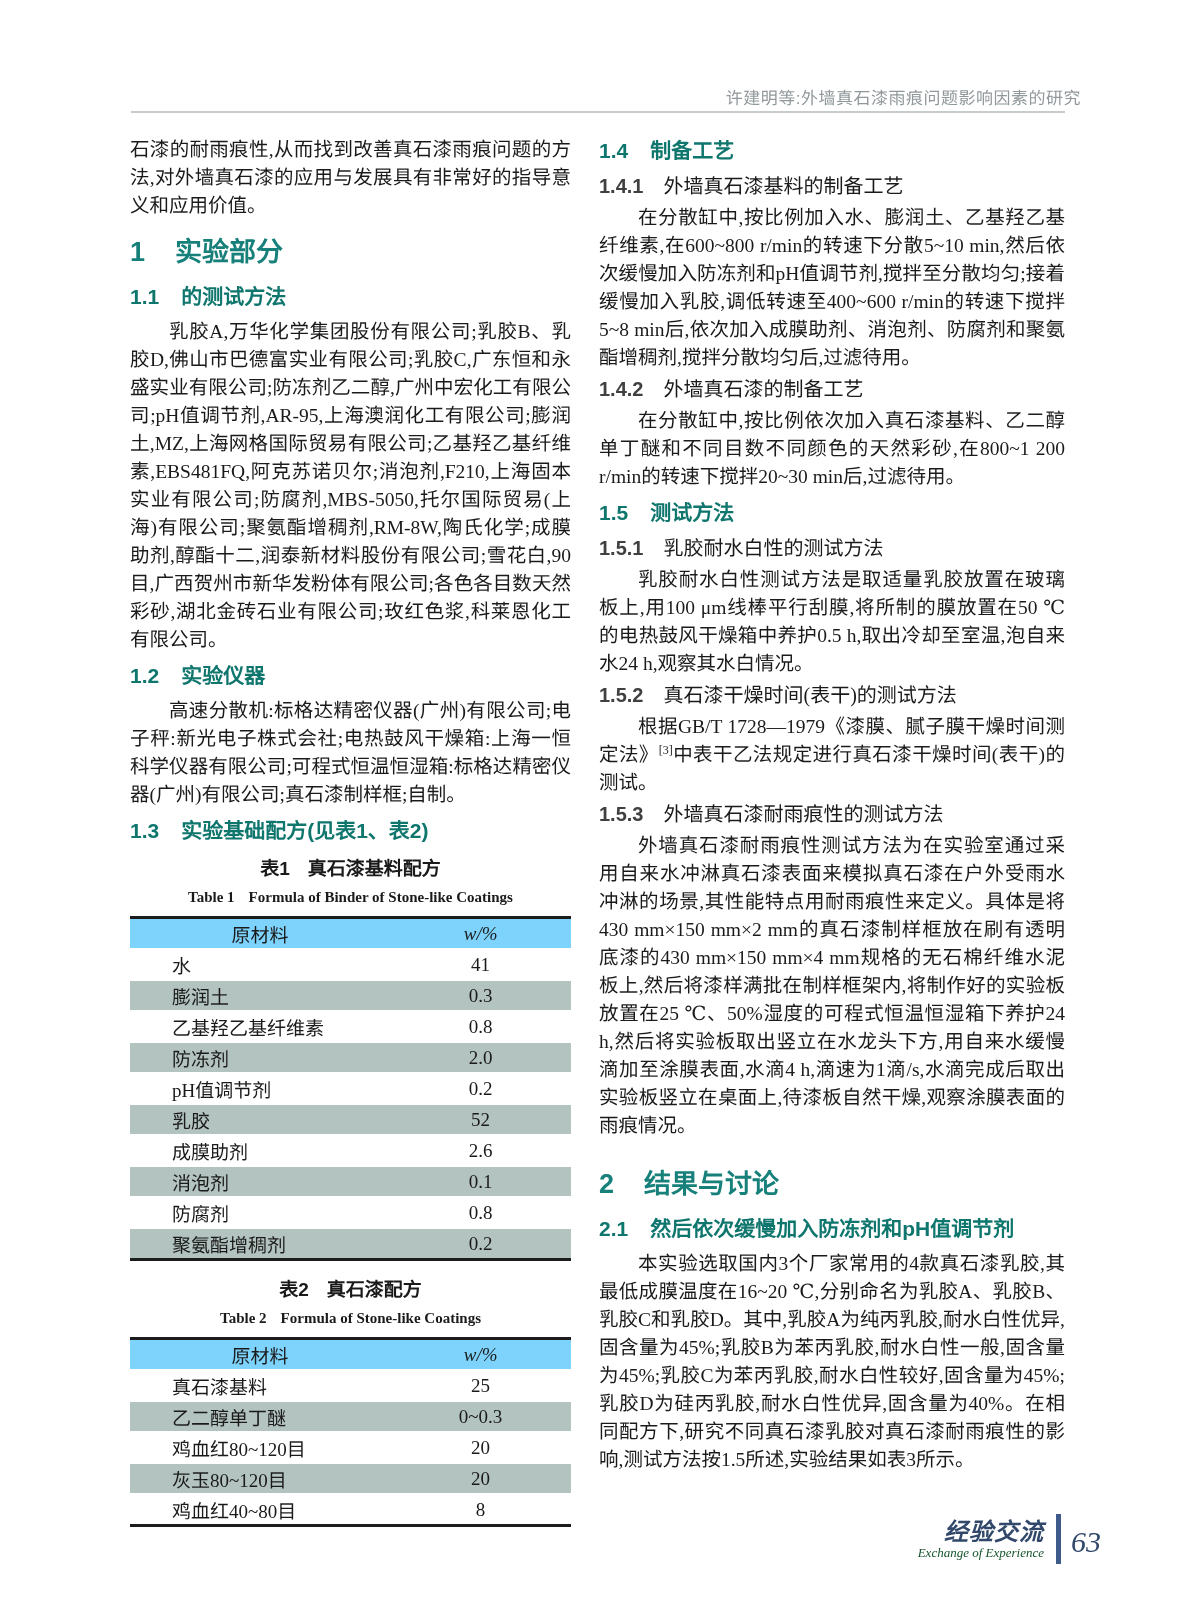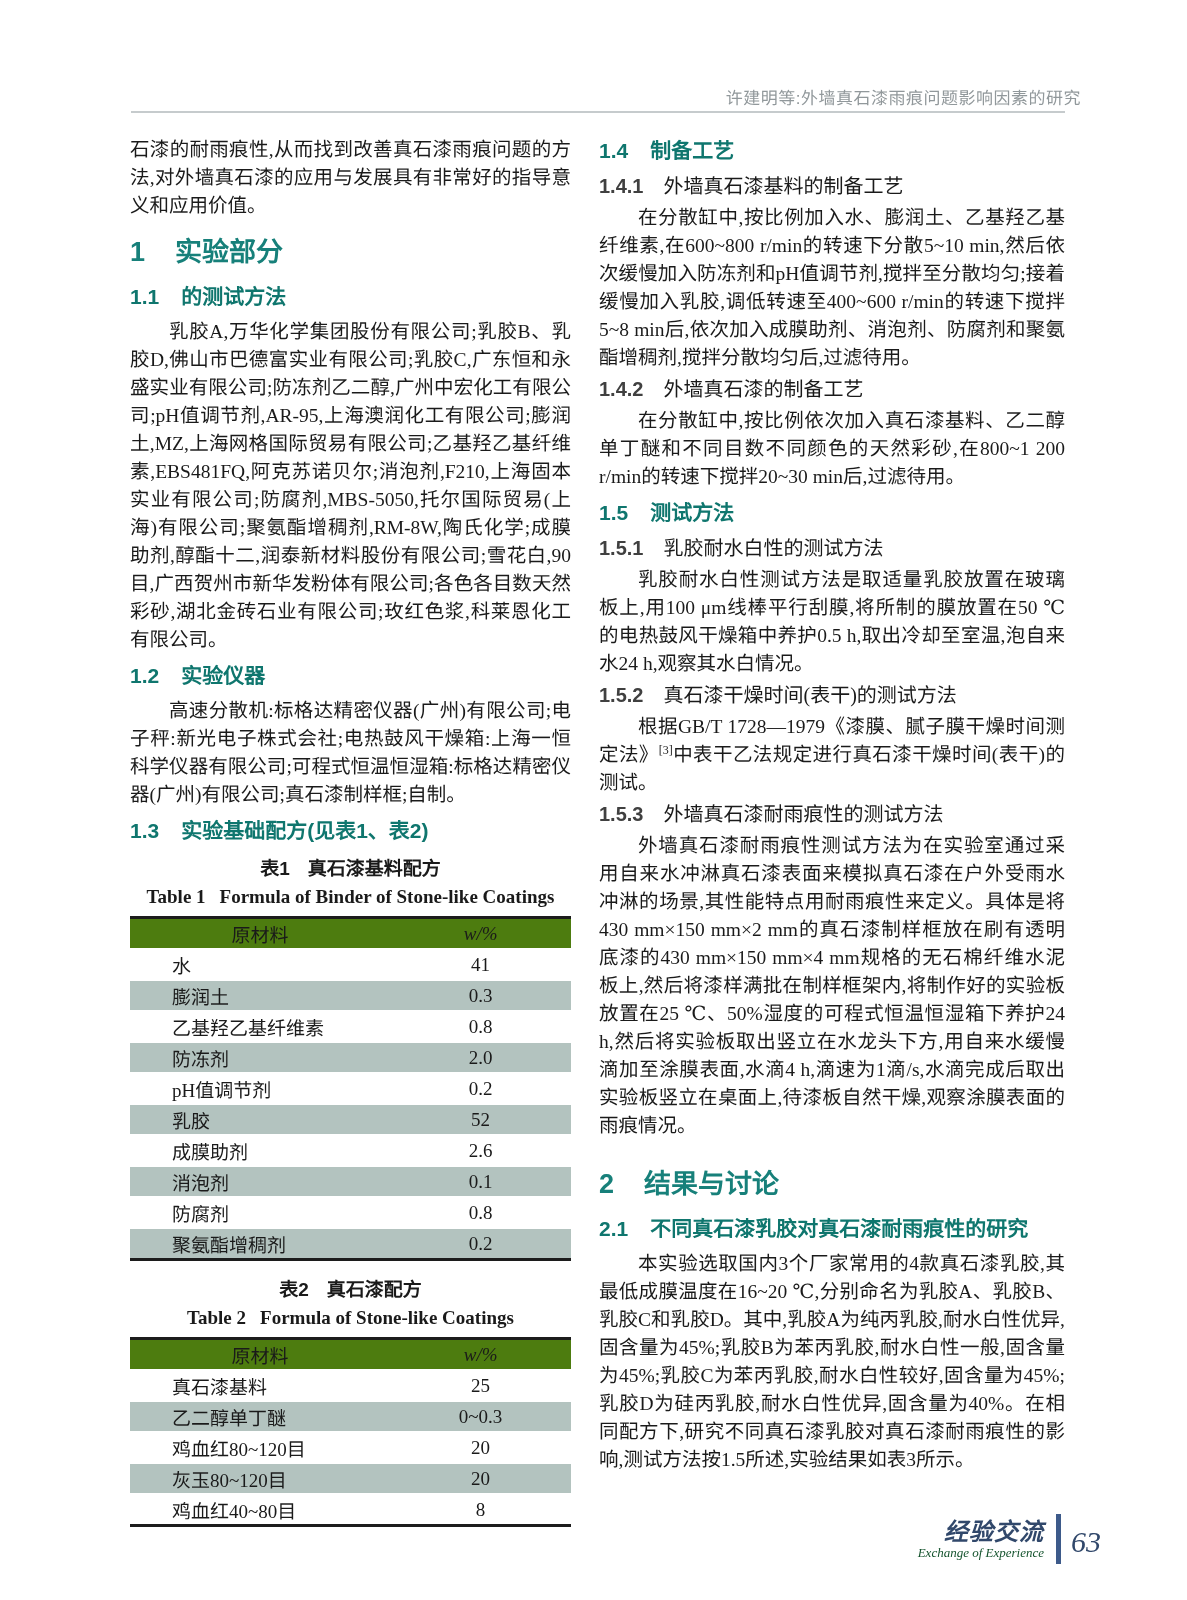--- a/index.html
+++ b/index.html
@@ -54,34 +54,34 @@
   
   .tbl-cap-zh{
     text-align:center;
     font-family:"Liberation Sans","DejaVu Sans",sans-serif;
     font-weight:bold;font-size:19px;margin:10px 0 2px 0;line-height:26px;
   }
   .tbl-cap-zh .cap-label{margin-right:18px;}
   .tbl-cap-en{
     text-align:center;
     font-family:"Liberation Serif","DejaVu Serif",serif;
-    font-weight:bold;font-size:19px;margin:0 0 6px 0;line-height:26px;
+    font-weight:bold;font-size:15px;margin:0 0 6px 0;line-height:26px;
   }
   .tbl-cap-en .cap-label{margin-right:14px;}
   
   .datatable{
     width:100%;border-collapse:collapse;
     border-top:3px solid #1c1c1c;border-bottom:3px solid #1c1c1c;
     font-size:19px;margin:2px 0 6px 0;
   }
   .datatable th,.datatable td{
     height:29px;padding:0;border-bottom:2px solid #ffffff;
     font-weight:normal;vertical-align:middle;
   }
-  .datatable thead th{background:#4d7c0f;}
+  .datatable thead th{background:#7dd3fc;}
   .datatable tbody tr:nth-child(even) td{background:#b3c3bf;}
   .datatable th.c1{text-align:center;width:59%;}
   .datatable th.c2{text-align:center;font-style:italic;}
   .datatable td:first-child{text-align:left;padding-left:42px;width:59%;}
   .datatable td:last-child{text-align:center;}
   
   .gap-top{margin-top:26px;}
   
   .footer{
     position:absolute;right:86px;bottom:36px;
@@ -255,21 +255,21 @@
 
     <div class="h-minor">
       <span class="sec-num">1.5.3</span><span class="sec-title">外墙真石漆耐雨痕性的测试方法</span>
     </div>
     <p class="para indent">外墙真石漆耐雨痕性测试方法为在实验室通过采用自来水冲淋真石漆表面来模拟真石漆在户外受雨水冲淋的场景,其性能特点用耐雨痕性来定义。具体是将430 mm×150 mm×2 mm的真石漆制样框放在刷有透明底漆的430 mm×150 mm×4 mm规格的无石棉纤维水泥板上,然后将漆样满批在制样框架内,将制作好的实验板放置在25 ℃、50%湿度的可程式恒温恒湿箱下养护24 h,然后将实验板取出竖立在水龙头下方,用自来水缓慢滴加至涂膜表面,水滴4 h,滴速为1滴/s,水滴完成后取出实验板竖立在桌面上,待漆板自然干燥,观察涂膜表面的雨痕情况。</p>
 
     <div class="h-major gap-top">
       <span class="sec-num">2</span><span>结果与讨论</span>
     </div>
     <div class="h-sub">
-      <span class="sec-num">2.1</span><span>不同真石漆乳胶对真石漆耐雨痕性的研究</span>
+      <span class="sec-num">2.1</span><span>然后依次缓慢加入防冻剂和pH值调节剂</span>
     </div>
     <p class="para indent">本实验选取国内3个厂家常用的4款真石漆乳胶,其最低成膜温度在16~20 ℃,分别命名为乳胶A、乳胶B、乳胶C和乳胶D。其中,乳胶A为纯丙乳胶,耐水白性优异,固含量为45%;乳胶B为苯丙乳胶,耐水白性一般,固含量为45%;乳胶C为苯丙乳胶,耐水白性较好,固含量为45%;乳胶D为硅丙乳胶,耐水白性优异,固含量为40%。在相同配方下,研究不同真石漆乳胶对真石漆耐雨痕性的影响,测试方法按1.5所述,实验结果如表3所示。</p>
   </div>
 
   <div class="footer">
     <div class="footer-text">
       <div class="footer-zh">经验交流</div>
       <div class="footer-en">Exchange of Experience</div>
     </div>
     <div class="footer-bar"></div>

